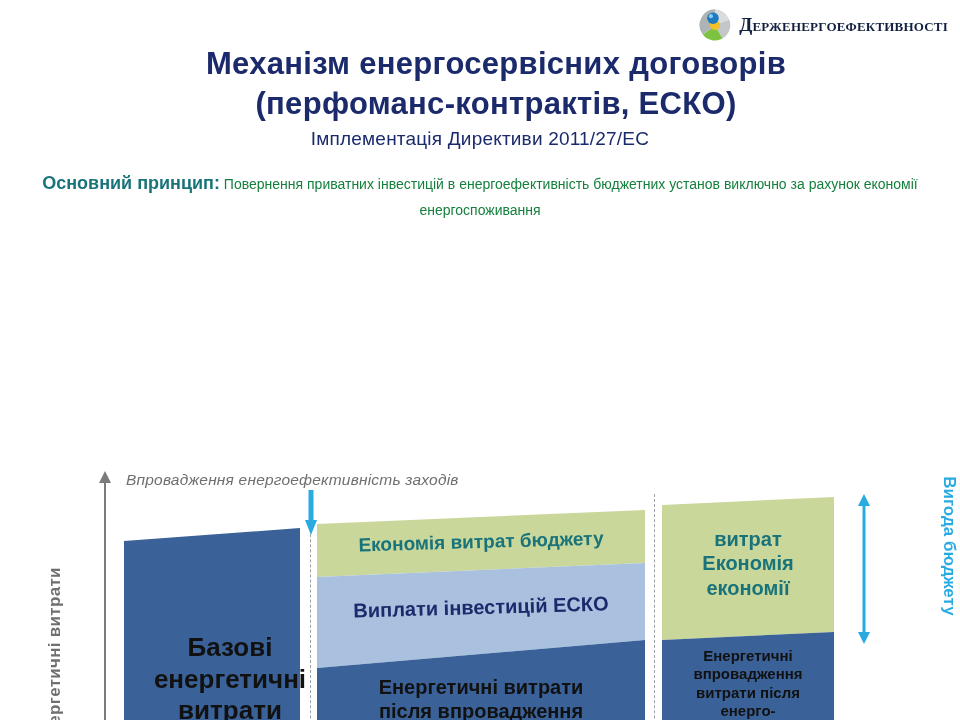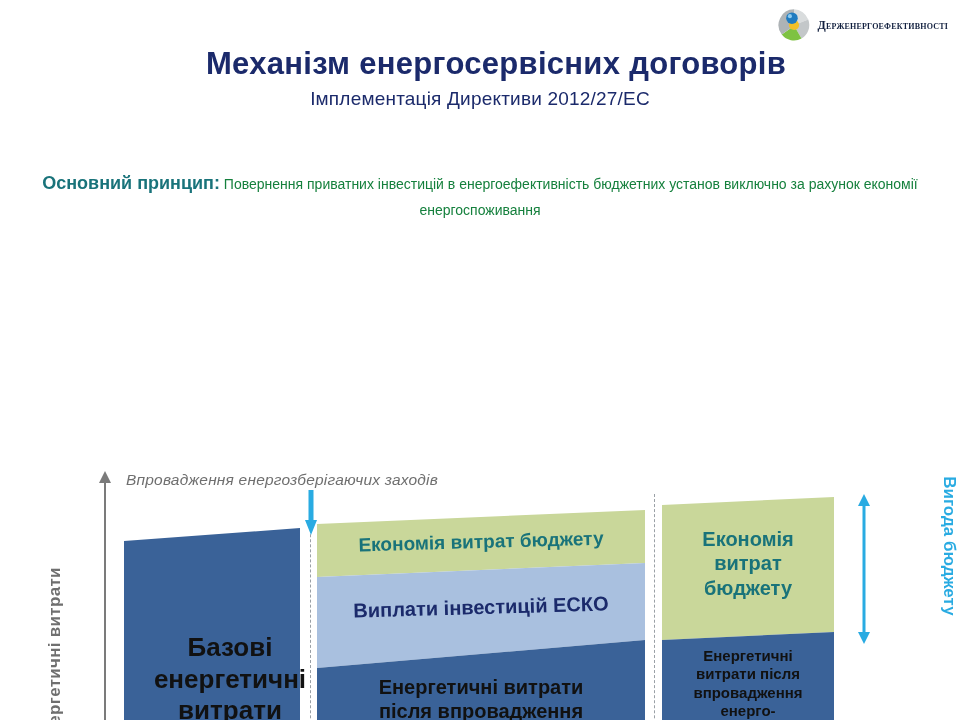--- a/index.html
+++ b/index.html
@@ -28,21 +28,21 @@
     gap: 7px;
   }
   #logo-mark {
     width: 34px;
     height: 34px;
     flex: 0 0 auto;
   }
   #logo-text {
     font-family: "Liberation Serif", serif;
     font-weight: bold;
-    font-size: 12px;
+    font-size: 19px;
     letter-spacing: 0.2px;
     color: #12203f;
     white-space: nowrap;
     font-variant: small-caps;
   }
 
   
   #title-block {
     position: absolute;
     top: 44px;
@@ -251,35 +251,36 @@
       <path d="M14 78 A46 46 0 0 1 50 4 L50 40 A14 14 0 0 0 42 58 Z" fill="#aeb3b6"></path>
       <circle cx="50" cy="50" r="15" fill="#F2C029"></circle>
       <circle cx="44" cy="30" r="17" fill="#1F7BC0"></circle>
       <circle cx="38" cy="24" r="6" fill="#8ecbef"></circle>
     </svg>
     <div id="logo-text">Держенергоефективності</div>
   </div>
 
   <div id="title-block">
     <div class="title-line">Механізм енергосервісних договорів</div>
-    <div id="subtitle">Імплементація Директиви 2012/27/ЕС</div>
+    <div class="title-line">(перфоманс-контрактів, ЕСКО)</div>
+    <div id="subtitle">Імплементація Директиви 2011/27/ЕС</div>
   </div>
 
   <div id="principle">
     <span id="principle-label">Основний принцип:</span><span id="principle-text"> Повернення приватних інвестицій в енергоефективність бюджетних установ виключно за рахунок економії енергоспоживання</span>
   </div>
 
   <div id="chart">
 
     <div class="axis-line" id="y-axis"></div>
     <div class="axis-arrow" id="y-arrow"></div>
 
     <div id="y-axis-label">Енергетичні витрати</div>
 
-    <div id="impl-note">Впровадження енергозберігаючих заходів</div>
+    <div id="impl-note">Впровадження енергоефективність заходів</div>
 
     <div class="dashed-v" id="dash-1"></div>
     <div class="dashed-v" id="dash-2"></div>
 
     <svg id="down-arrow" width="12" height="46">
       <rect x="3.5" y="0" width="5" height="32" fill="#29ABE2"></rect>
       <polygon points="0,30 12,30 6,45" fill="#29ABE2"></polygon>
     </svg>
 
     <div class="bar" id="bar1">
@@ -308,28 +309,28 @@
 
     </div>
 
     <div class="bar" id="bar3">
       <svg width="172" height="307" viewBox="0 0 172 307" preserveAspectRatio="none">
         <polygon points="0,8 172,0 172,135 0,143" fill="#C9D79A"></polygon>
         <polygon points="0,143 172,135 172,307 0,307" fill="#3A6298"></polygon>
       </svg>
     </div>
     <div class="bar-text" id="bar3-green-text">
+      <div>витрат</div>
       <div>Економія</div>
-      <div>витрат</div>
-      <div>бюджету</div>
+      <div>економії</div>
     </div>
     <div class="bar-text" id="bar3-dark-text">
       <div>Енергетичні</div>
+      <div>впровадження</div>
       <div>витрати після</div>
-      <div>впровадження</div>
       <div>енерго-</div>
 
     </div>
 
     <div id="benefit">
       <svg width="24" height="150">
         <polygon points="12,0 18,12 6,12" fill="#29ABE2"></polygon>
         <rect x="10.5" y="10" width="3" height="130" fill="#29ABE2"></rect>
         <polygon points="12,150 18,138 6,138" fill="#29ABE2"></polygon>
       </svg>

